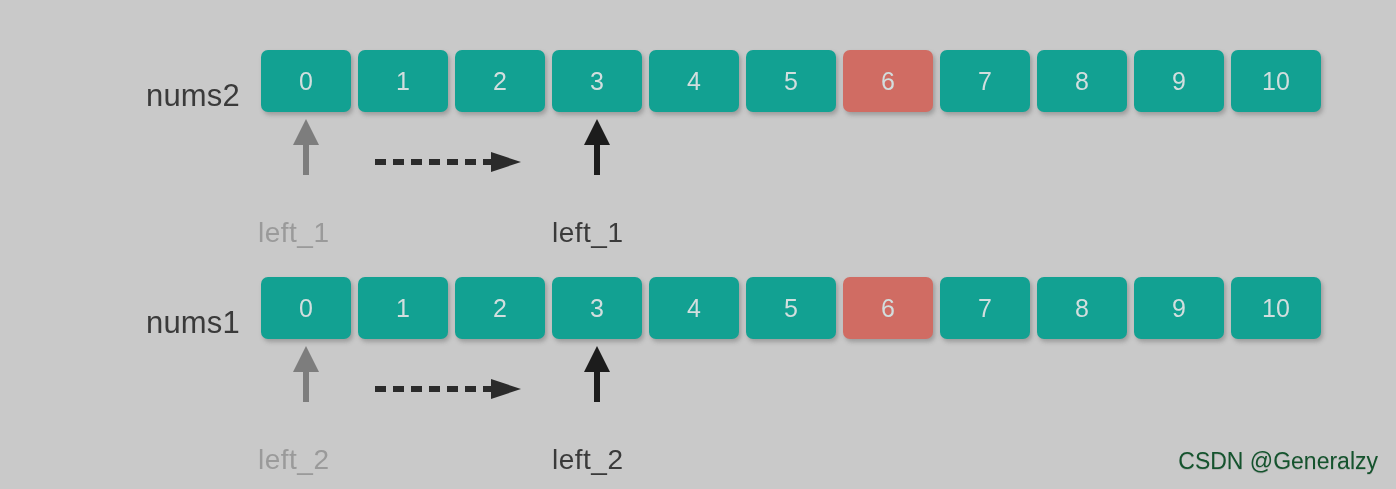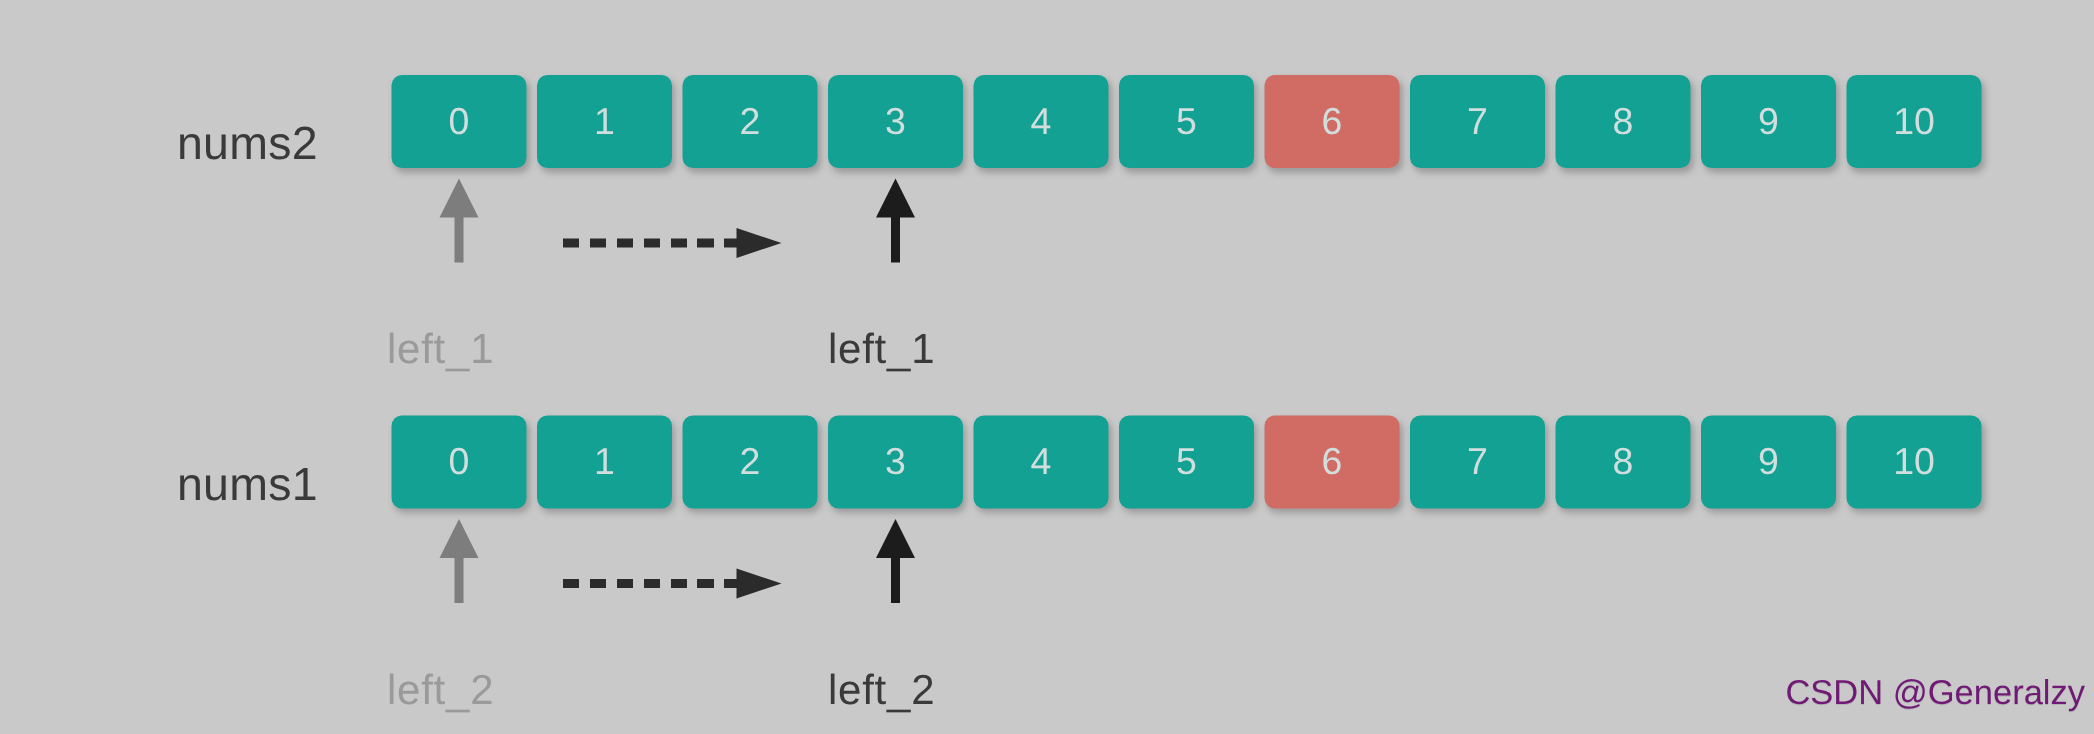--- a/index.html
+++ b/index.html
@@ -27,21 +27,21 @@
     width: 1396px;
   }
   .row-top    { top: 30px; }
   .row-bottom { top: 257px; }
 
   .row-label {
     position: absolute;
     left: 90px;
     top: 48px;
     width: 150px;
-    text-align: center;
+    text-align: right;
     font-size: 31px;
     color: #3a3a3a;
     letter-spacing: 0.2px;
     white-space: nowrap;
   }
 
   
   .array {
     position: absolute;
     left: 261px;
@@ -129,24 +129,24 @@
     width: 0;
     height: 0;
     border-top: 10px solid transparent;
     border-bottom: 10px solid transparent;
     border-left: 30px solid #2b2b2b;
   }
 
   
   .watermark {
     position: absolute;
-    right: 6px;
+    right: 18px;
     bottom: 14px;
     font-size: 23px;
-    color: #701a75;
+    color: #14532d;
     text-shadow: 0 1px 0 rgba(160,160,160,0.55);
     white-space: nowrap;
   }
 </style>
 </head>
 <body>
 
 <div id="canvas">
 
   <div class="row row-top">

